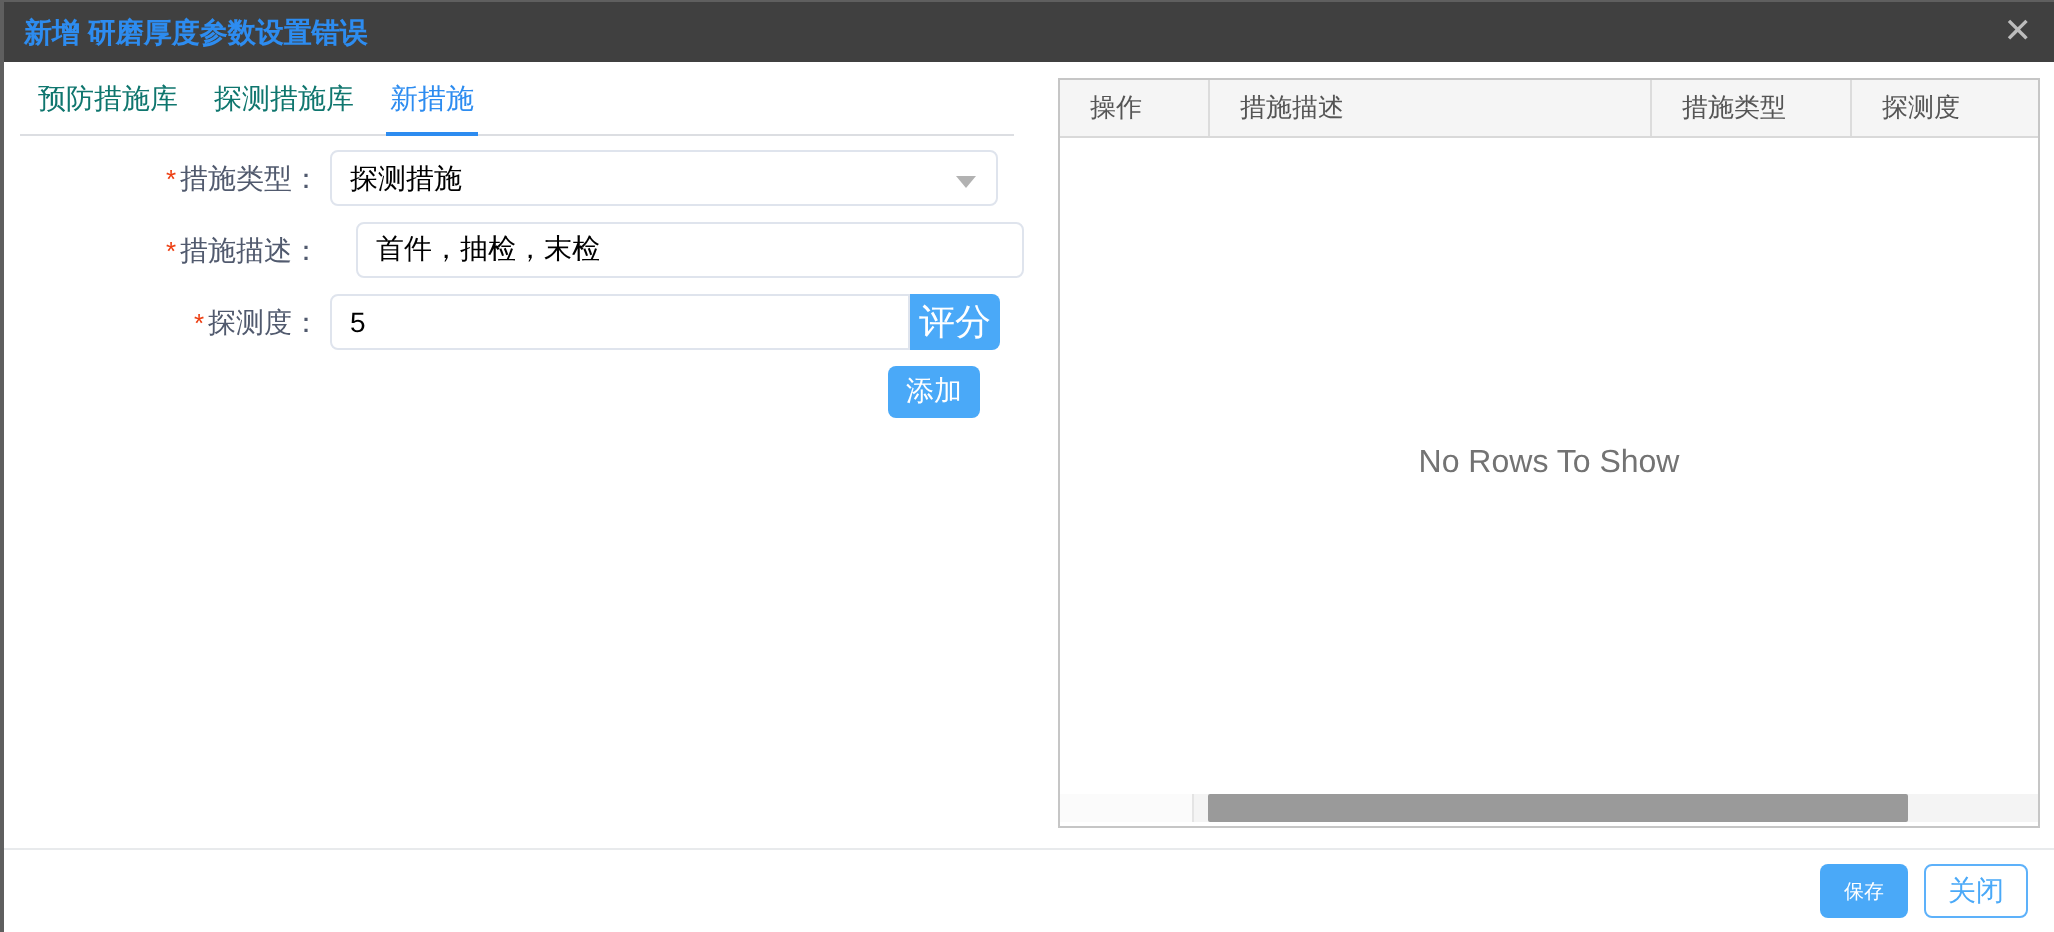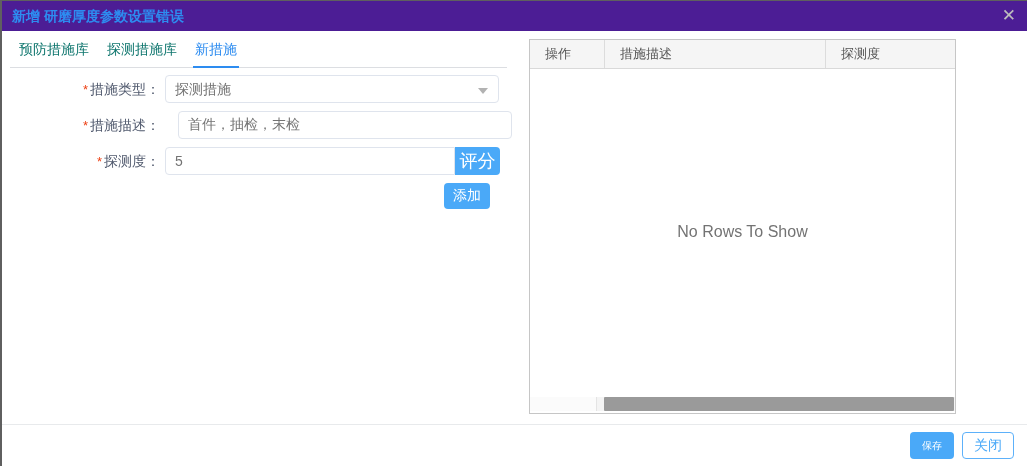--- a/index.html
+++ b/index.html
@@ -7,40 +7,40 @@
     position:relative;
     width:1027px;height:466px;
     box-sizing:border-box;
     background:#ffffff;
     border-top:1px solid #5f5f5f;
     border-left:2px solid #5f5f5f;
     font-family:"Liberation Sans","DejaVu Sans",sans-serif;
     overflow:hidden;
   }
   
-  .dlg-header{position:absolute;top:0;left:0;right:0;height:30px;background:#4c1d95;}
+  .dlg-header{position:absolute;top:0;left:0;right:0;height:30px;background:#404040;}
   .dlg-title{position:absolute;left:10px;top:0;line-height:30px;font-size:14px;font-weight:700;color:#2d8cf0;white-space:pre;}
   .dlg-close{position:absolute;right:11px;top:0;line-height:30px;font-size:17px;font-weight:700;color:#bdbdbd;cursor:pointer;}
   
   .tabs{position:absolute;left:8px;top:38px;width:497px;border-bottom:1px solid #dcdee2;display:flex;padding-left:7px;box-sizing:border-box;}
   .tab{font-size:14px;color:#0f766e;padding:2px 2px 7px 2px;margin-right:14px;border-bottom:2px solid transparent;margin-bottom:-1px;cursor:pointer;}
   .tab.active{color:#2d8cf0;border-bottom-color:#2d8cf0;}
   
   .form-label{position:absolute;left:0;width:158px;text-align:right;line-height:28px;font-size:14px;color:#515a6e;}
   .req{color:#ed4014;margin-right:2px;font-size:13px;}
-  .ctrl{position:absolute;left:163px;height:28px;box-sizing:border-box;font-size:14px;color:#737373;}
+  .ctrl{position:absolute;left:163px;height:28px;box-sizing:border-box;font-size:14px;color:#000000;}
   .inputlike{border:1px solid #dfe4ed;border-radius:4px;background:#fff;padding:0 9px;line-height:26px;}
   .select{width:334px;}
   .caret{position:absolute;right:10px;top:12px;width:0;height:0;border-left:5px solid transparent;border-right:5px solid transparent;border-top:6px solid #b2b2b2;}
   input.textbox{outline:none;}
   .row1{top:74px;} .row2{top:110px;} .row3{top:146px;}
   .btn-score{position:absolute;left:453px;top:146px;width:45px;height:28px;background:#4aa9f8;color:#fff;font-size:18px;border:none;border-radius:0 4px 4px 0;cursor:pointer;padding:0;}
   .btn-add{position:absolute;left:442px;top:182px;width:46px;height:26px;background:#4aa9f8;color:#fff;font-size:14px;border:none;border-radius:4px;cursor:pointer;padding:0;}
   
-  .grid{position:absolute;left:527px;top:38px;width:427px;height:375px;border:1px solid #c6c6c6;box-sizing:border-box;background:#fff;}
+  .grid{position:absolute;left:527px;top:38px;width:491px;height:375px;border:1px solid #c6c6c6;box-sizing:border-box;background:#fff;}
   .grid-header{display:flex;height:28px;background:#f5f5f5;border-bottom:1px solid #d9d9d9;font-size:13px;color:#555;}
   .gh-cell{box-sizing:border-box;line-height:27px;padding-left:15px;overflow:hidden;white-space:nowrap;}
   .gh-cell + .gh-cell{border-left:1px solid #dcdcdc;}
   .gh-op{width:74px;} .gh-desc{width:221px;} .gh-type{width:100px;} .gh-deg{flex:1;}
   .grid-empty{position:absolute;left:0;right:0;top:28px;bottom:18px;display:flex;align-items:center;justify-content:center;font-size:16px;color:#737373;}
   .grid-scroll{position:absolute;left:0;right:0;bottom:2px;height:14px;display:flex;}
   .scroll-spacer{width:67px;background:#fbfbfb;border-right:1px solid #e4e4e4;box-sizing:border-box;}
   .scroll-track{flex:1;background:#f4f4f4;position:relative;cursor:pointer;}
   .scroll-thumb{position:absolute;left:7px;top:0;width:350px;height:100%;background:#9a9a9a;border-radius:1px;cursor:grab;}
   
@@ -82,20 +82,21 @@
   </div>
   <input class="ctrl inputlike textbox row3" style="width: 290px; border-radius: 4px 0px 0px 4px;" value="5">
   <button class="btn-score">评分</button>
 
   <button class="btn-add">添加</button>
 
   <div class="grid">
     <div class="grid-header">
       <div class="gh-cell gh-op">操作</div>
       <div class="gh-cell gh-desc">措施描述</div>
+      <div class="gh-cell gh-type">措施类型</div>
       <div class="gh-cell gh-deg">探测度</div>
     </div>
     <div class="grid-empty">No Rows To Show</div>
     <div class="grid-scroll">
       <div class="scroll-spacer"></div>
       <div class="scroll-track">
         <div class="scroll-thumb"></div>
       </div>
     </div>
   </div>

